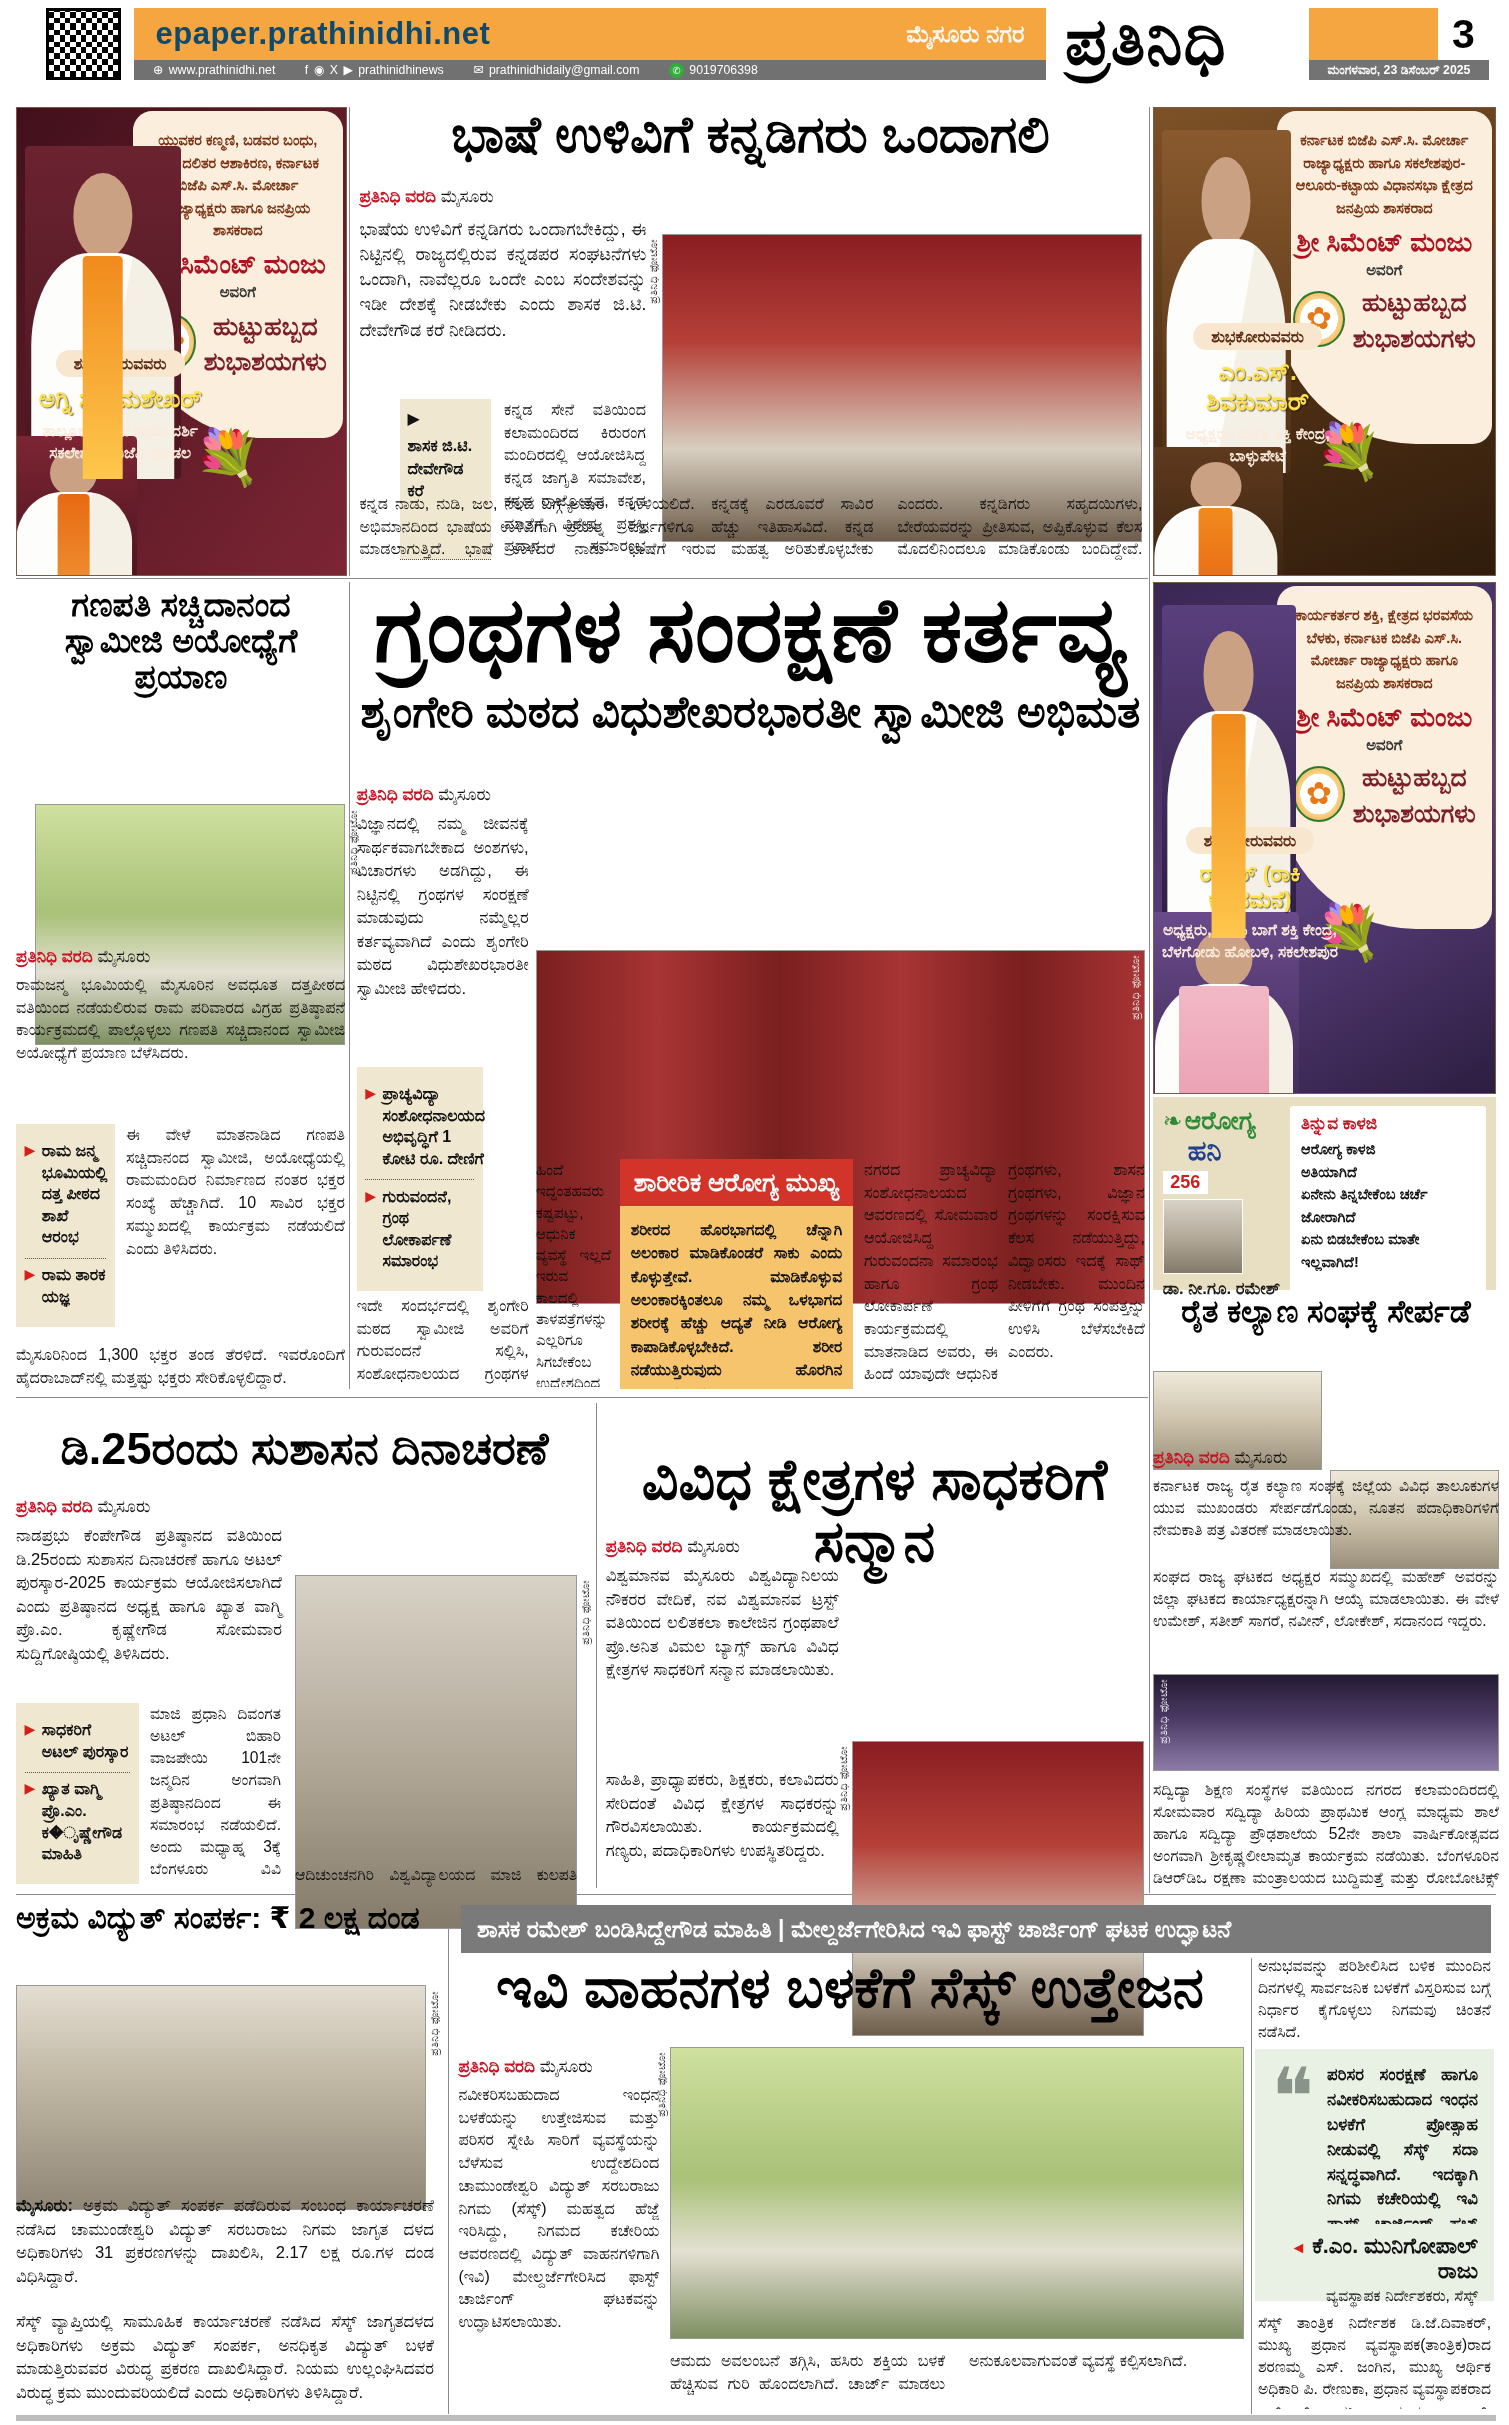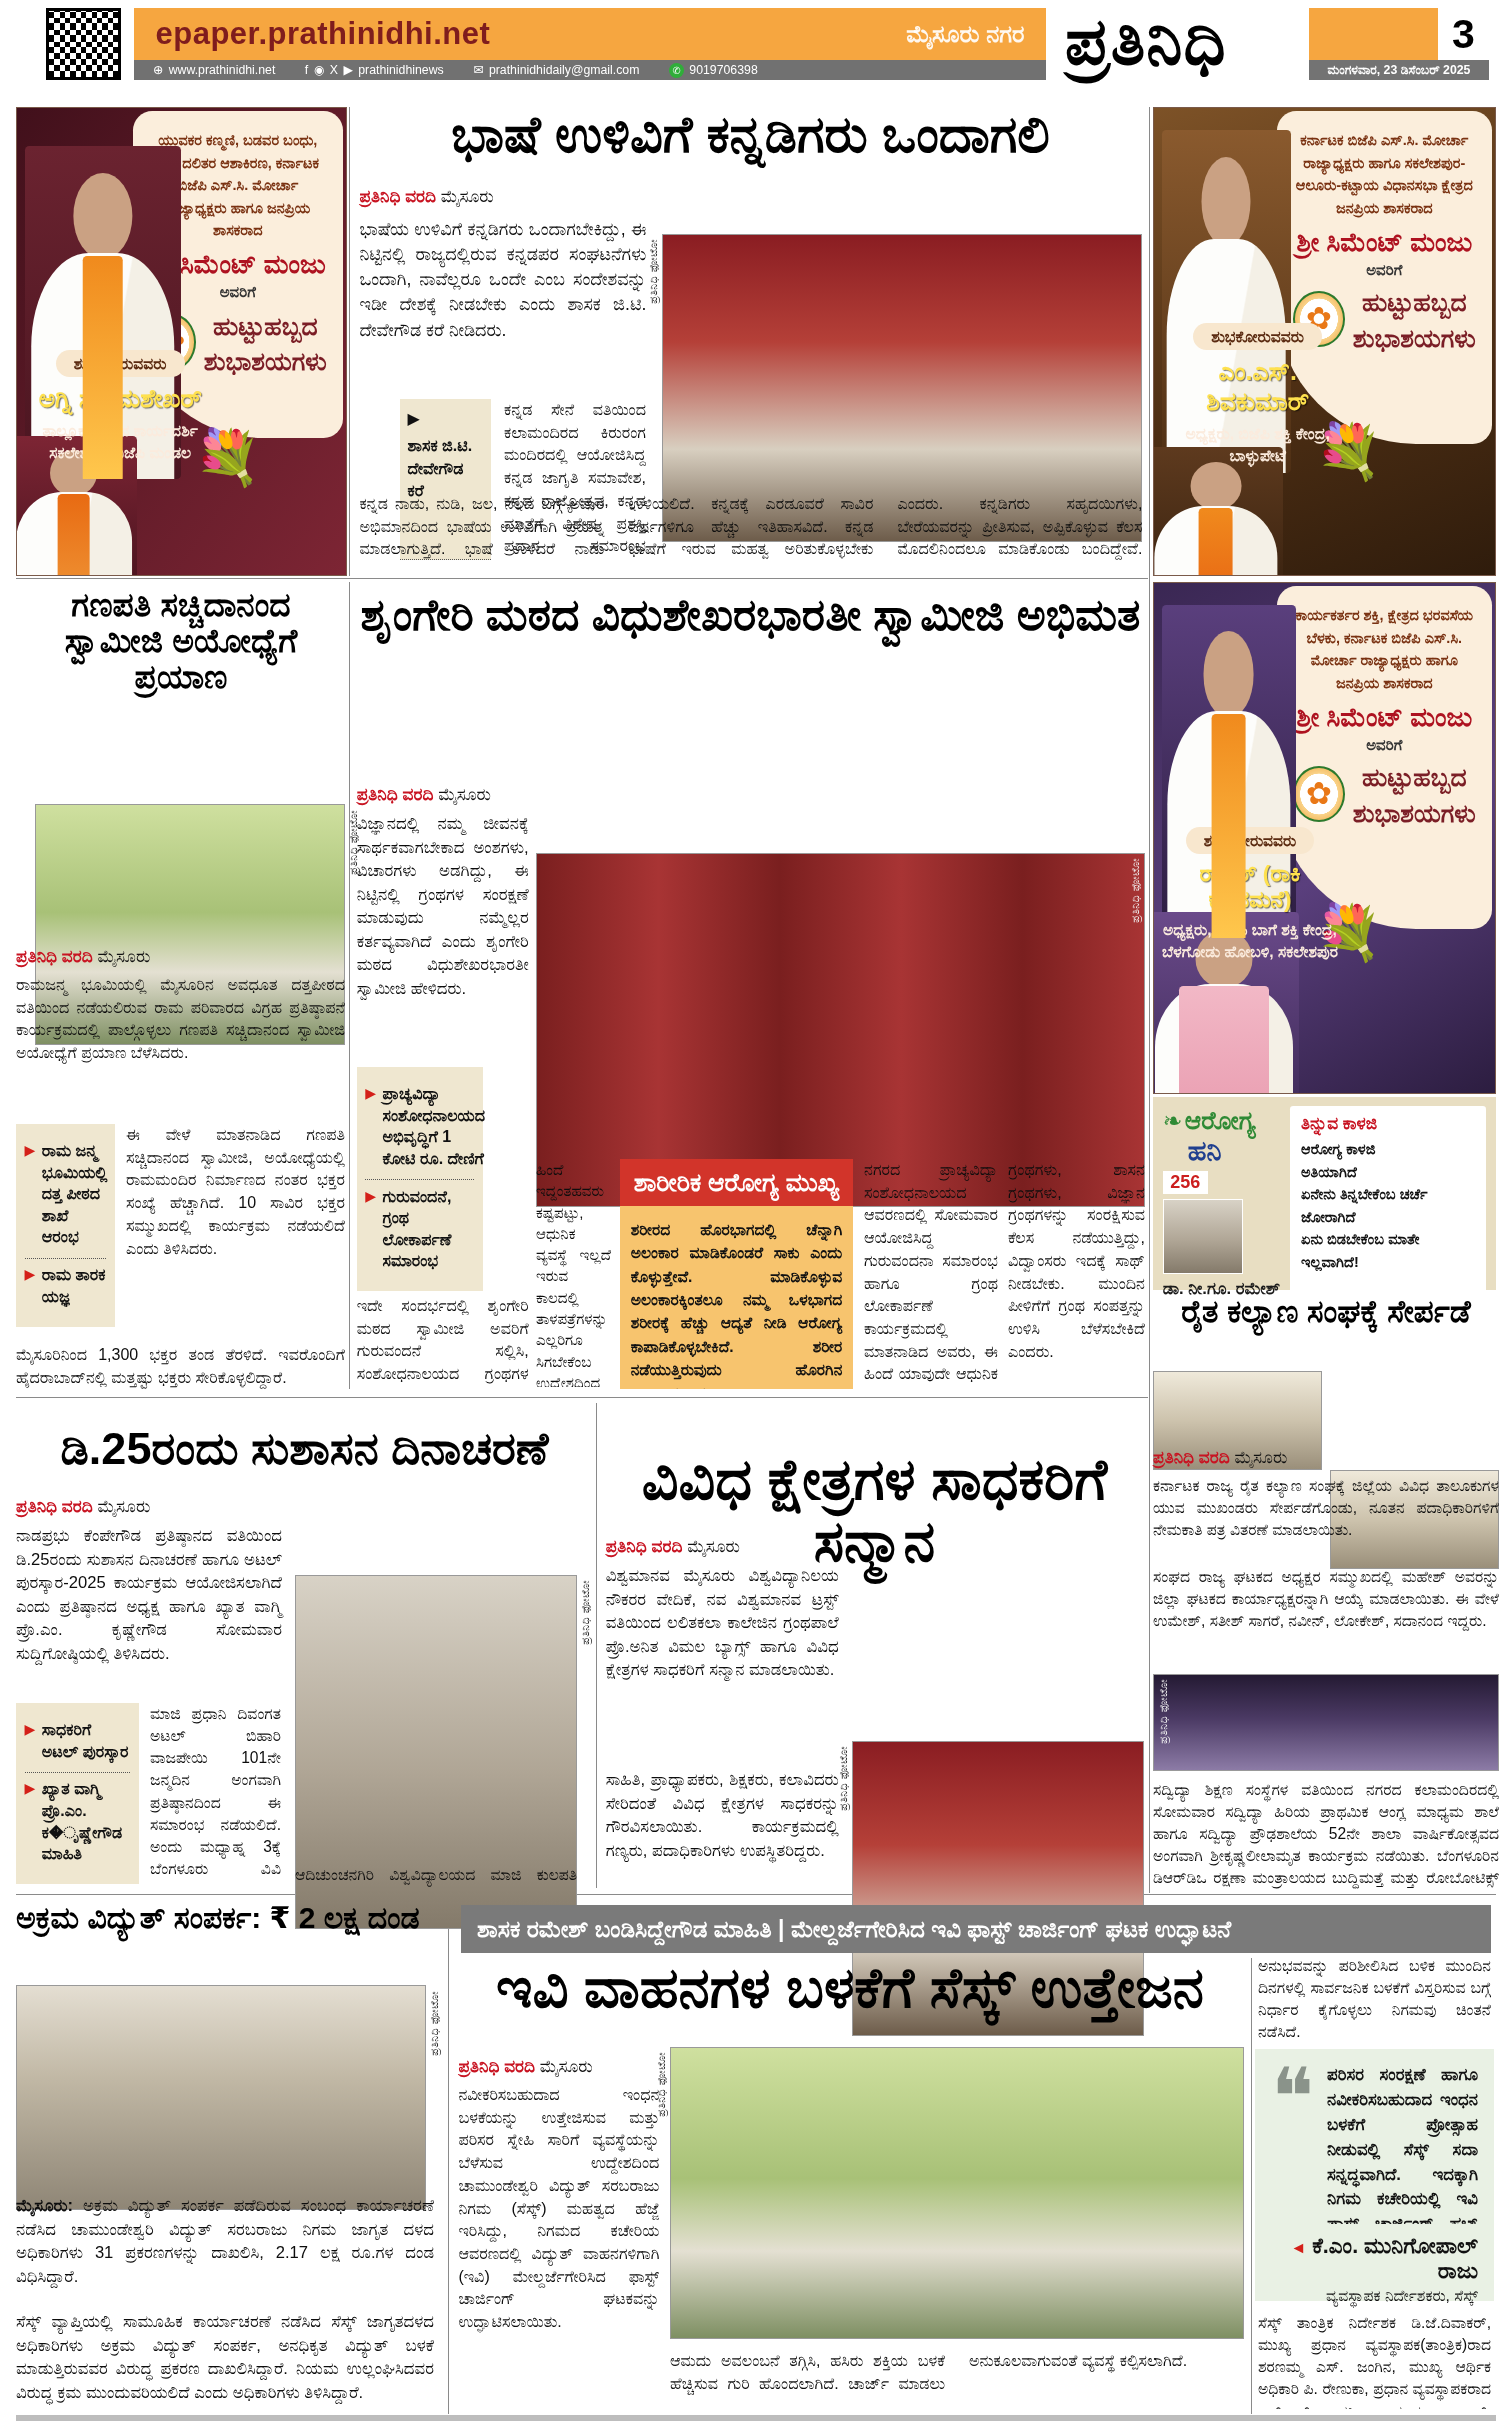--- a/index.html
+++ b/index.html
@@ -5,21 +5,21 @@
   * { margin:0; padding:0; box-sizing:border-box; }
   html,body { background:#ffffff; }
   body { font-family:"Liberation Sans","DejaVu Sans",sans-serif; width:1510px; height:2426px; position:relative; color:#111; }
   .abs { position:absolute; }
   
   .qr { background:
     repeating-linear-gradient(90deg,#000 0 5.4px,#fff 5.4px 10.7px),
     repeating-linear-gradient(0deg,#000 0 6.4px,#fff 6.4px 11.8px);
     background-blend-mode:difference; border:3.2px solid #000; }
   .orange-bar { background:#F6A640; display:flex; align-items:center; justify-content:space-between; padding:0 21.5px; }
-  .site-name { color:#7f1d1d; font-size:31px; font-weight:bold; letter-spacing:0.5px; }
+  .site-name { color:#0c4a6e; font-size:31px; font-weight:bold; letter-spacing:0.5px; }
   .edition { color:rgba(255,255,255,.92); font-size:23.6px; font-weight:bold; }
   .gray-bar { background:#717171; color:#fff; display:flex; align-items:center; gap:29.5px; padding:0 19px; font-size:12.3px; }
   .gray-bar .item { display:flex; align-items:center; gap:5.4px; white-space:nowrap; }
   .brand { font-size:65px; font-weight:900; color:#000; letter-spacing:1.1px; }
   .page-box { background:#fff; color:#000; font-size:41px; font-weight:900; display:flex; align-items:center; justify-content:center; }
   .date-bar { background:#737373; color:#fff; font-size:12.3px; display:flex; align-items:center; justify-content:center; font-weight:bold; }
   .phone-dot { width:15px; height:15px; border-radius:50%; background:#2fae39; color:#fff; font-size:9.7px; display:inline-flex; align-items:center; justify-content:center; }
   
   .vrule { width:1.1px; background:#8a8a8a; }
   .hrule { height:1.1px; background:#8a8a8a; }
@@ -224,20 +224,21 @@
     <div class="pi">
         <span class="tri">▶</span>
         <span>ರಾಮ ತಾರಕ ಯಜ್ಞ</span>
       </div>
   </div>
   <div class="body-txt abs" style="left:110px;top:542px;width:219px;height:215px;overflow:hidden;">ಈ ವೇಳೆ ಮಾತನಾಡಿದ ಗಣಪತಿ ಸಚ್ಚಿದಾನಂದ ಸ್ವಾಮೀಜಿ, ಅಯೋಧ್ಯೆಯಲ್ಲಿ ರಾಮಮಂದಿರ ನಿರ್ಮಾಣದ ನಂತರ ಭಕ್ತರ ಸಂಖ್ಯೆ ಹೆಚ್ಚಾಗಿದೆ. 10 ಸಾವಿರ ಭಕ್ತರ ಸಮ್ಮುಖದಲ್ಲಿ ಕಾರ್ಯಕ್ರಮ ನಡೆಯಲಿದೆ ಎಂದು ತಿಳಿಸಿದರು.</div>
   <div class="body-txt abs" style="left:0;top:762px;width:329px;height:46px;overflow:hidden;">ಮೈಸೂರಿನಿಂದ 1,300 ಭಕ್ತರ ತಂಡ ತೆರಳಿದೆ. ಇವರೊಂದಿಗೆ ಹೈದರಾಬಾದ್‌ನಲ್ಲಿ ಮತ್ತಷ್ಟು ಭಕ್ತರು ಸೇರಿಕೊಳ್ಳಲಿದ್ದಾರೆ.</div>
 </div>
 
 <div class="abs" style="left:354px;top:582px;width:793px;height:807px;">
+  <div class="headline" style="font-size:90px;">ಗ್ರಂಥಗಳ ಸಂರಕ್ಷಣೆ ಕರ್ತವ್ಯ</div>
   <div class="subhead" style="font-size:44px;margin-top:7.5px;">ಶೃಂಗೇರಿ ಮಠದ ವಿಧುಶೇಖರಭಾರತೀ ಸ್ವಾಮೀಜಿ ಅಭಿಮತ</div>
   <div class="byline abs" style="left:2.7px;top:203px;"><b>ಪ್ರತಿನಿಧಿ ವರದಿ</b> <span>ಮೈಸೂರು</span></div>
   <div class="body-txt abs" style="left:2.7px;top:230px;width:172px;font-size:16.6px;">ವಿಜ್ಞಾನದಲ್ಲಿ ನಮ್ಮ ಜೀವನಕ್ಕೆ ಸಾರ್ಥಕವಾಗಬೇಕಾದ ಅಂಶಗಳು, ವಿಚಾರಗಳು ಅಡಗಿದ್ದು, ಈ ನಿಟ್ಟಿನಲ್ಲಿ ಗ್ರಂಥಗಳ ಸಂರಕ್ಷಣೆ ಮಾಡುವುದು ನಮ್ಮೆಲ್ಲರ ಕರ್ತವ್ಯವಾಗಿದೆ ಎಂದು ಶೃಂಗೇರಿ ಮಠದ ವಿಧುಶೇಖರಭಾರತೀ ಸ್ವಾಮೀಜಿ ಹೇಳಿದರು.</div>
   <div class="pull-box abs" style="left:2.7px;top:485px;width:126px;">
     <div class="pi">
         <span class="tri">▶</span>
         <span>ಪ್ರಾಚ್ಯವಿದ್ಯಾ ಸಂಶೋಧನಾಲಯದ ಅಭಿವೃದ್ಧಿಗೆ 1 ಕೋಟಿ ರೂ. ದೇಣಿಗೆ</span>
       </div>
     <div class="pi">
         <span class="tri">▶</span>

